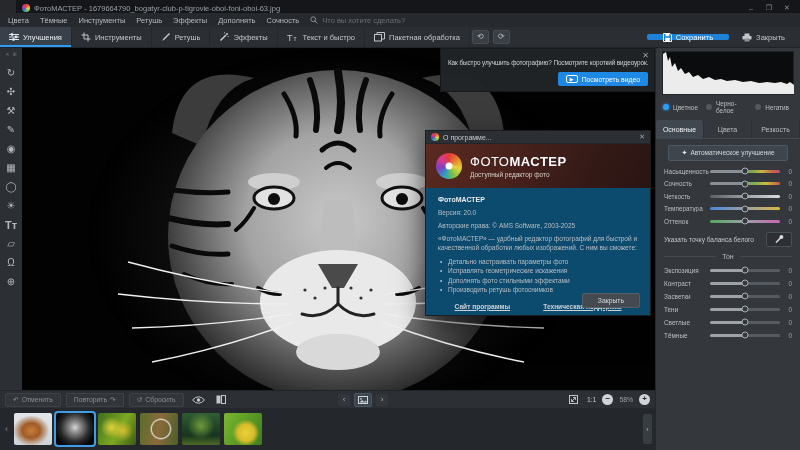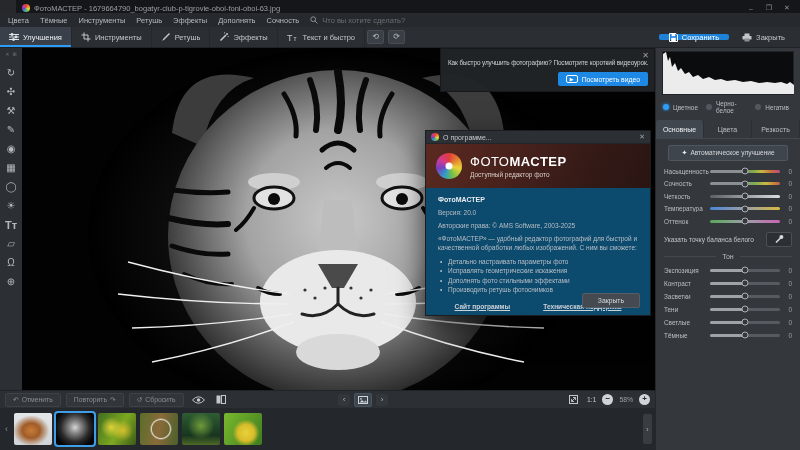--- a/index.html
+++ b/index.html
@@ -25,21 +25,21 @@
   .tabbar { position:absolute; top:27px; left:0; right:0; height:21px; background:#2b2f34;
             display:flex; align-items:stretch; border-bottom:1px solid #1f2226; }
   .tab { display:flex; align-items:center; gap:4px; padding:0 9px; font-size:7.5px; color:#c2c7cc;
          border-right:1px solid #24272b; white-space:nowrap; }
   .tab.active { background:#3a4049; box-shadow: inset 0 -2px 0 #2e9df7; color:#eef2f5; }
   .tab svg { flex:0 0 auto; }
   .tab-iconbtn { width:17px; height:14px; margin:3px 2px; background:#3a3f45; border:1px solid #474d54;
                  border-radius:2px; color:#b8bec4; font-size:8px; line-height:12px; text-align:center; }
   .tabbar .spacer { flex:1; }
   .save-btn { display:flex; align-items:center; gap:4px; background:#1f82d9; color:#fff; border-radius:2px;
-              margin:7px 4px; padding:0 10px; font-size:7.5px; }
+              margin:7px 4px; padding:0 16px; font-size:7.5px; }
   .print-btn { display:flex; align-items:center; gap:4px; color:#c2c7cc; margin:3px 10px 3px 4px; padding:0 5px; font-size:7.5px; }
 
   
   .left-toolbar { position:absolute; top:48px; left:0; width:22px; bottom:60px; background:#2c3035;
                   display:flex; flex-direction:column; align-items:center; padding-top:3px; }
   .mini-pair { display:flex; gap:3px; font-size:5px; color:#6d7378; margin-bottom:6px; }
   .tool { width:18px; height:19px; display:flex; align-items:center; justify-content:center;
           font-size:10px; color:#b2b8be; }
   .tool.small-txt { font-size:11px; font-weight:bold; }
 
@@ -212,20 +212,27 @@
           <circle cx="5.5" cy="0.8" r="0.6" fill="#c2c7cc"></circle>
         </svg>
       <span>Эффекты</span>
     </div>
     <div class="tab">
       <svg width="12" height="10" viewBox="0 0 12 10">
           <text x="0" y="8.5" font-size="9" fill="#c2c7cc" font-family="Liberation Sans">T</text>
           <text x="6.5" y="8.5" font-size="6.5" fill="#c2c7cc" font-family="Liberation Sans">т</text>
         </svg>
       <span>Текст и быстро</span>
+    </div>
+    <div class="tab">
+      <svg width="11" height="10" viewBox="0 0 11 10" fill="none" stroke="#c2c7cc" stroke-width="1">
+          <rect x="0.5" y="2.5" width="7" height="6.5"></rect>
+          <path d="M3,2.5 V0.5 H10.5 V7 H8"></path>
+        </svg>
+      <span>Пакетная обработка</span>
     </div>
     <div class="tab-iconbtn">⟲</div>
     <div class="tab-iconbtn">⟳</div>
     <div class="spacer"></div>
     <div class="save-btn">
       <svg width="9" height="9" viewBox="0 0 9 9">
           <path d="M0.5,0.5 H7 L8.5,2 V8.5 H0.5 Z" fill="none" stroke="#fff" stroke-width="1"></path>
           <rect x="2.2" y="4.8" width="4.6" height="3.2" fill="#fff"></rect>
           <rect x="2.6" y="0.8" width="3.6" height="2.4" fill="#fff"></rect>
         </svg>

